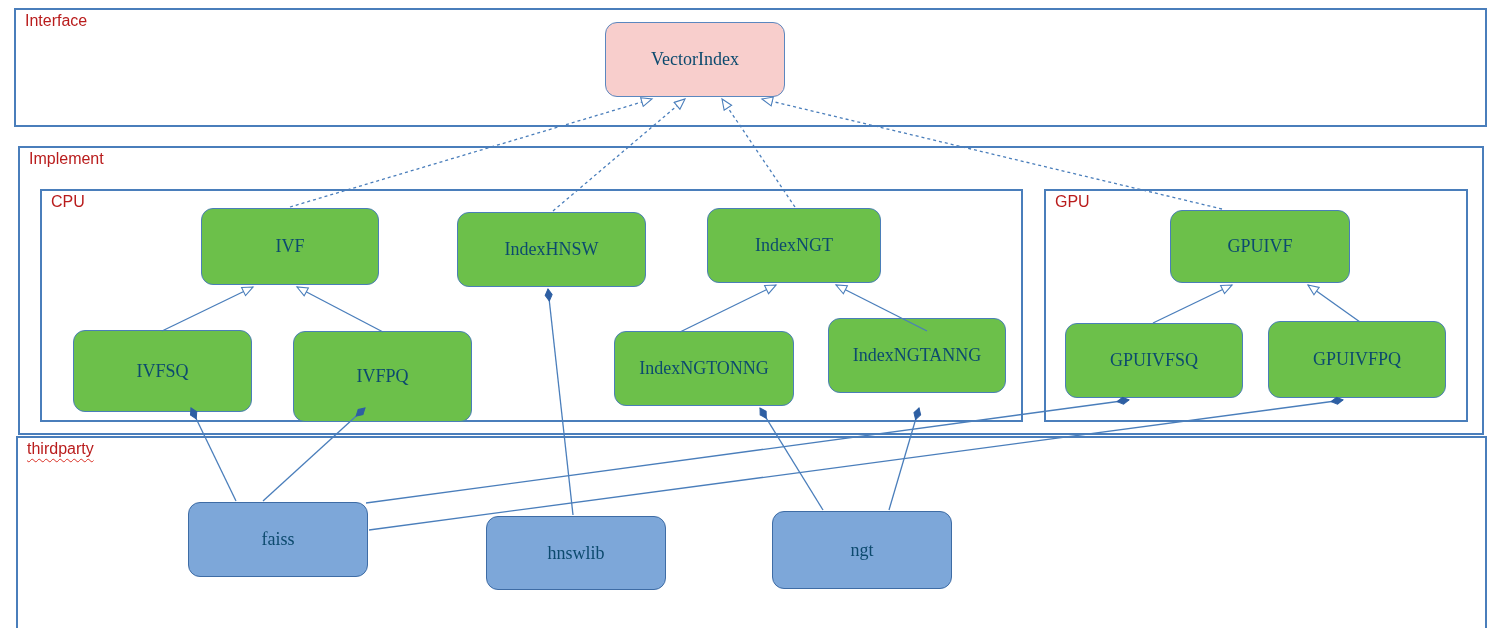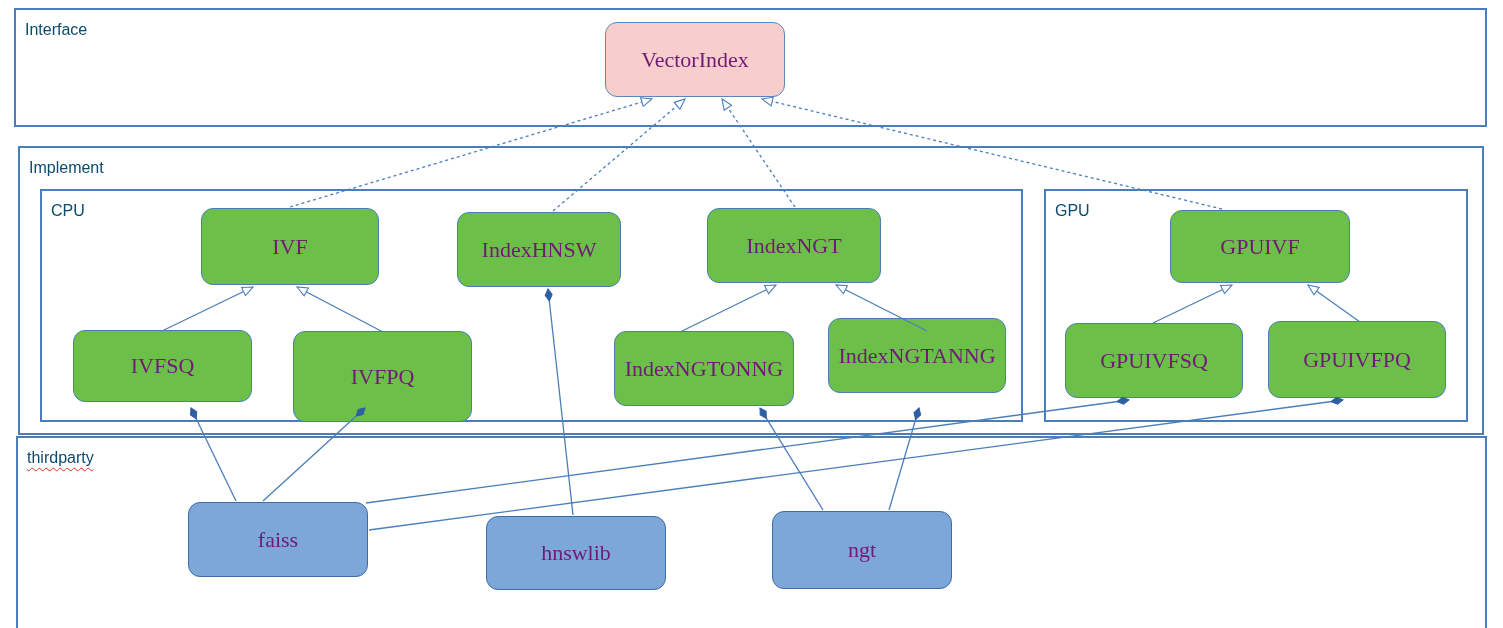--- a/index.html
+++ b/index.html
@@ -14,34 +14,34 @@
   html,body{margin:0;padding:0;background:#ffffff;}
   .stage{
     position:relative;width:1503px;height:628px;background:#ffffff;overflow:hidden;
     font-family:"Liberation Sans",sans-serif;
   }
   .container{
     position:absolute;border:2px solid var(--container-border);
     background:transparent;box-sizing:border-box;
   }
   .clabel{
-    display:inline-block;padding:11px 9px;font-size:16px;color:#0c4a6e;
+    display:inline-block;padding:2px 9px;font-size:16px;color:#b91c1c;
     font-family:"Liberation Sans",sans-serif;line-height:1.1;
   }
   .wavy{
     text-decoration-line:underline;
     text-decoration-style:wavy;
     text-decoration-color:var(--spellcheck-underline);
     text-decoration-thickness:1px;
     text-underline-offset:4px;
   }
   .node{
     position:absolute;box-sizing:border-box;border-radius:12px;
     display:flex;align-items:center;justify-content:center;
-    font-family:"Liberation Serif",serif;font-size:22px;color:#701a75;
+    font-family:"Liberation Serif",serif;font-size:18px;color:#0c4a6e;
     z-index:1;
   }
   .node.green{background:var(--class-fill);border:1.5px solid #4a7eb8;}
   .node.pink{background:var(--interface-fill);border:1.5px solid #5b87bf;}
   .node.blue{background:var(--library-fill);border:1.5px solid #3e6ca5;}
   svg.edges{position:absolute;left:0;top:0;z-index:2;pointer-events:none;}
   svg.edges line{stroke:var(--line);stroke-width:1.3;fill:none;}
   svg.edges line.dashed{stroke-dasharray:3 3;}
 </style>
 </head>
@@ -70,29 +70,29 @@
   </div>
 
   <div class="node pink" style="left:605px;top:22px;width:180px;height:75px">
     <span>VectorIndex</span>
   </div>
 
   <div class="node green" style="left:201px;top:208px;width:178px;height:77px">
     <span>IVF</span>
   </div>
 
-  <div class="node green" style="left:457px;top:212px;width:164px;height:75px">
+  <div class="node green" style="left:457px;top:212px;width:189px;height:75px">
     <span>IndexHNSW</span>
   </div>
 
   <div class="node green" style="left:707px;top:208px;width:174px;height:75px">
     <span>IndexNGT</span>
   </div>
 
-  <div class="node green" style="left:73px;top:330px;width:179px;height:72px">
+  <div class="node green" style="left:73px;top:330px;width:179px;height:82px">
     <span>IVFSQ</span>
   </div>
 
   <div class="node green" style="left:293px;top:331px;width:179px;height:91px">
     <span>IVFPQ</span>
   </div>
 
   <div class="node green" style="left:614px;top:331px;width:180px;height:75px">
     <span>IndexNGTONNG</span>
   </div>

